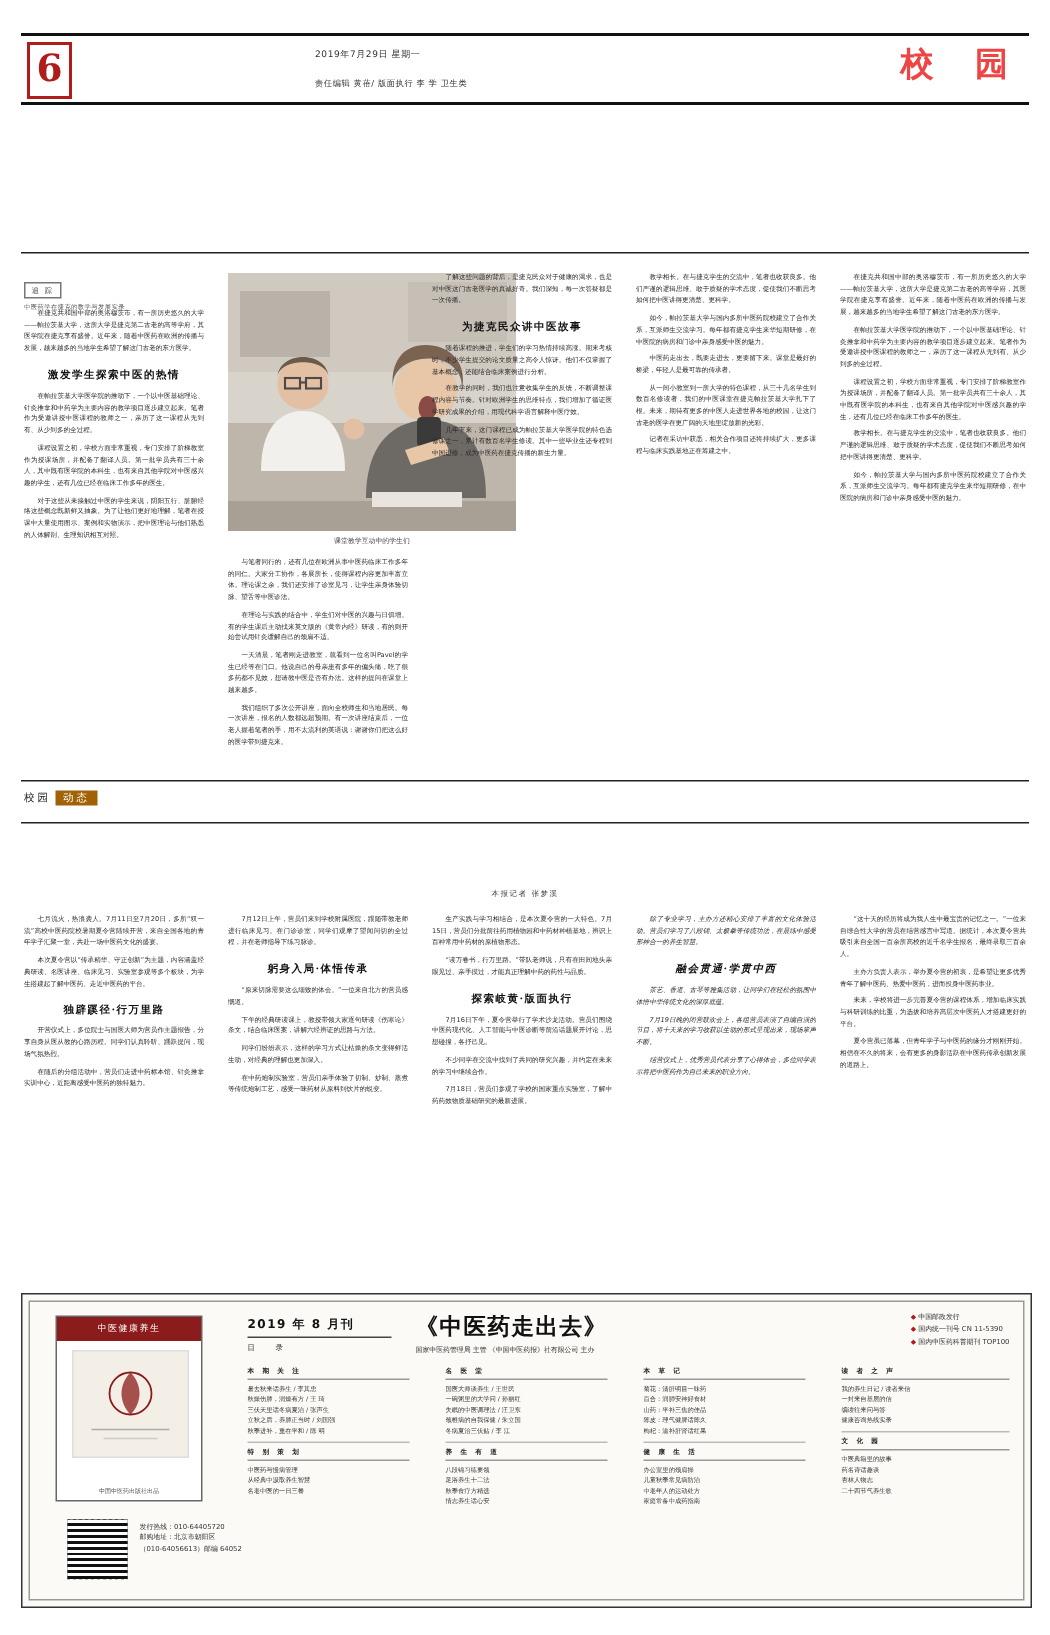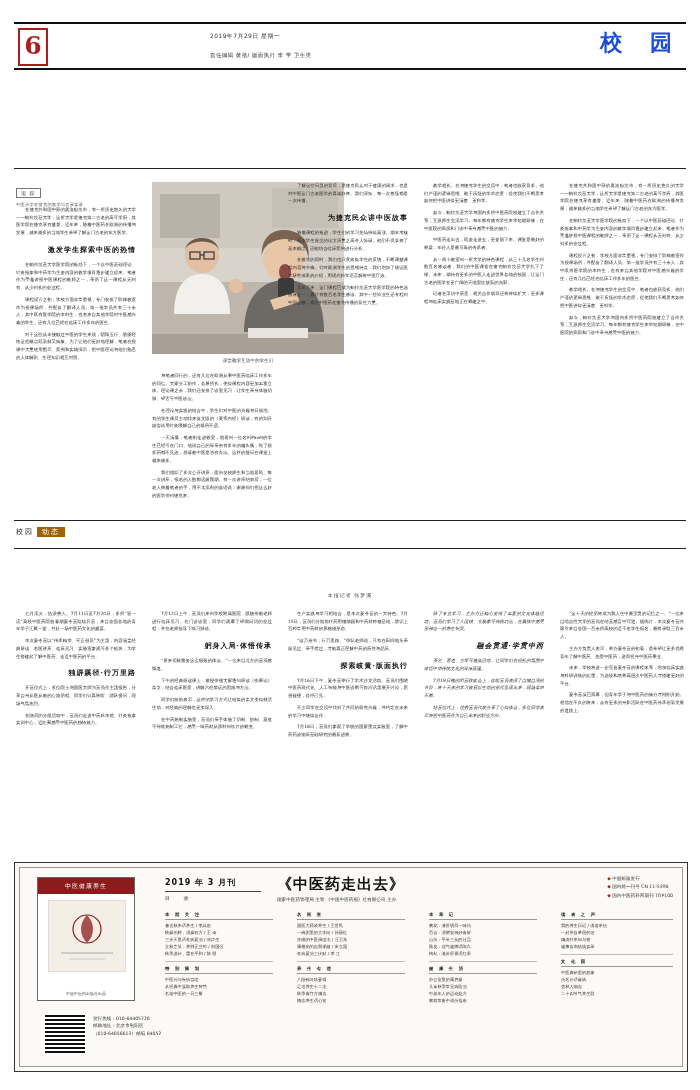--- a/index.html
+++ b/index.html
@@ -10,31 +10,31 @@
   .masthead{position:absolute;left:14px;top:22px;width:672px;height:48px;}
   .mh-rule-top{position:absolute;left:0;top:0;width:672px;height:2px;background:#111;}
   .mh-rule-bot{position:absolute;left:0;top:46px;width:672px;height:2px;background:#111;}
   .pagenum{position:absolute;left:4px;top:6px;width:26px;height:34px;border:2px solid #b01c1c;color:#b01c1c;
            font-family:"DejaVu Serif","Liberation Serif",serif;font-size:25px;font-weight:bold;line-height:32px;text-align:center;}
   .papername{position:absolute;left:42px;top:6px;font-family:"DejaVu Serif","Liberation Serif",serif;
              font-size:21px;font-weight:bold;letter-spacing:1px;color:#111;}
   .mh-date{position:absolute;left:196px;top:10px;font-size:6px;color:#333;letter-spacing:.4px;}
   .mh-credits{position:absolute;left:196px;top:30px;font-size:5.5px;color:#333;letter-spacing:.4px;}
   .section-title{position:absolute;right:4px;top:6px;font-family:"DejaVu Serif","Liberation Serif",serif;
-                 font-size:22px;font-weight:bold;letter-spacing:10px;color:#1d4ed8;}
+                 font-size:22px;font-weight:bold;letter-spacing:10px;color:#ef4444;}
 
   
   .headline1{position:absolute;left:0;top:118px;width:700px;text-align:center;
              font-family:"DejaVu Serif","Liberation Serif",serif;font-size:30px;font-weight:bold;letter-spacing:2px;color:#111;}
   .hr-thin{position:absolute;background:#222;}
 
   
   .col{position:absolute;font-size:4.4px;line-height:1.75;color:#2a2a2a;text-align:justify;overflow:hidden;}
   .col p{margin:0 0 4px 0;text-indent:9px;}
-  .subhead{font-family:"DejaVu Serif","Liberation Serif",serif;font-weight:bold;font-size:7px;text-align:right;
+  .subhead{font-family:"DejaVu Serif","Liberation Serif",serif;font-weight:bold;font-size:7px;text-align:center;
            margin:7px 0 5px 0;text-indent:0;color:#111;letter-spacing:1px;}
   .leadbox{position:absolute;left:16px;top:180px;width:120px;}
   .leadtag{display:inline-block;border:1px solid #777;font-size:5px;padding:1px 4px;color:#444;letter-spacing:1px;}
   .leadline{font-size:4.2px;color:#555;margin-top:3px;letter-spacing:.3px;}
 
   
   .photo{position:absolute;left:152px;top:182px;width:192px;height:172px;overflow:hidden;background:#cfcac4;}
 
   
   .band{position:absolute;left:14px;width:672px;height:1px;background:#222;}
@@ -219,21 +219,21 @@
       <div class="poster-bot">中国中医药出版社出品</div>
     </div>
 
     <div class="qr"></div>
     <div class="ad-contact" id="adcontact">
         <div>发行热线：010-64405720</div>
         <div>邮购地址：北京市朝阳区</div>
         <div>（010-64056613）邮编 64052</div>
       </div>
 
-    <div class="ad-date">2019 年 3 月刊</div>
+    <div class="ad-date">2019 年 8 月刊</div>
     <div class="ad-dateline"></div>
     <div class="ad-sub">目    录</div>
 
     <div class="ad-title">《中医药走出去》</div>
     <div class="ad-sub2">国家中医药管理局 主管    《中国中医药报》社有限公司 主办</div>
     <div class="ad-right" id="adright">
         <div><span class="dot">◆</span> 中国邮政发行</div>
         <div><span class="dot">◆</span> 国内统一刊号 CN 11-5390</div>
         <div><span class="dot">◆</span> 国内中医药科普期刊 TOP100</div>
       </div>

